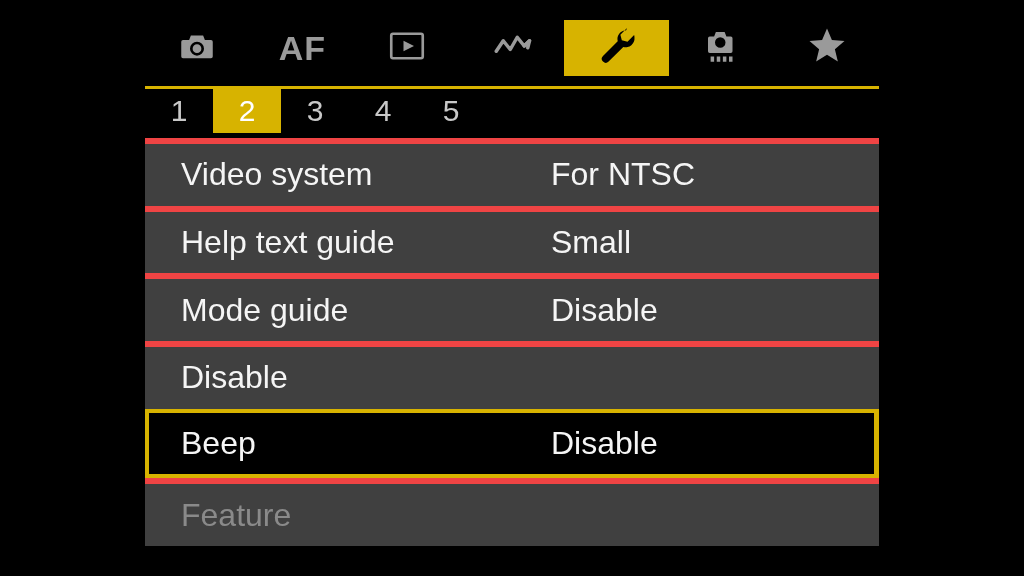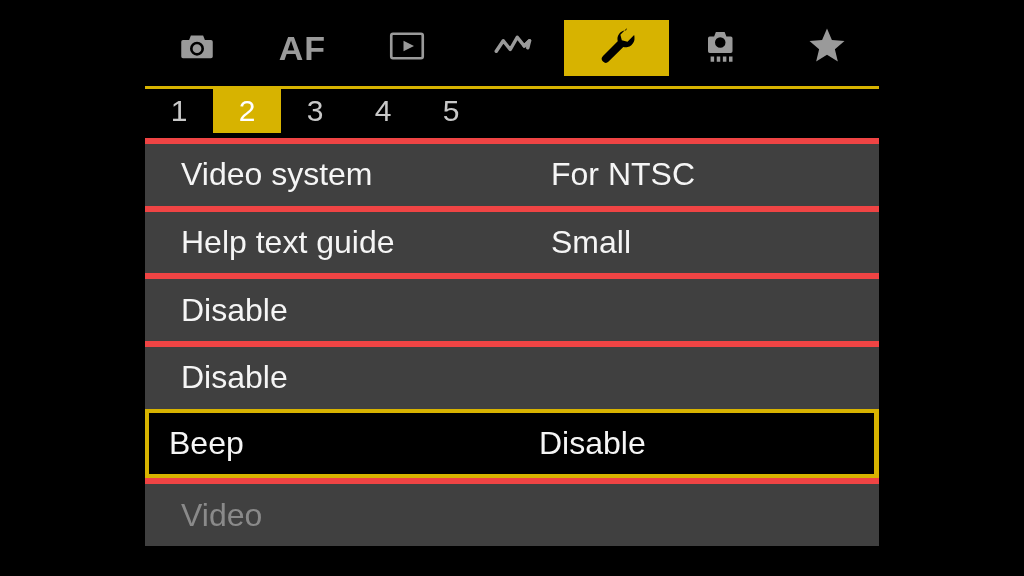--- a/index.html
+++ b/index.html
@@ -102,21 +102,21 @@
   .row .value {
     flex: 1;
   }
   .row.disabled .label {
     color: #8a8a8a;
   }
   .row.selected {
     background: #000;
     border: 4px solid #d7b300;
     border-right-width: 5px;
-    padding-left: 20px;
+    padding-left: 32px;
   }
 </style>
 </head>
 <body>
 
 <div class="screen">
 
   <div class="tabbar">
     <div class="tab">
       <span>
@@ -183,28 +183,29 @@
   <div class="list">
     <div class="row">
       <span class="label">Video system</span>
       <span class="value">For NTSC</span>
     </div>
     <div class="row">
       <span class="label">Help text guide</span>
       <span class="value">Small</span>
     </div>
     <div class="row">
+      <span class="label">Mode guide</span>
       <span class="value">Disable</span>
     </div>
     <div class="row">
       <span class="value">Disable</span>
     </div>
     <div class="row selected">
       <span class="label">Beep</span>
       <span class="value">Disable</span>
     </div>
     <div class="row disabled">
-      <span class="label">Video</span>
+      <span class="label">Feature</span>
       <span class="value"></span>
     </div>
   </div>
 
 </div>
 
 </body></html>

